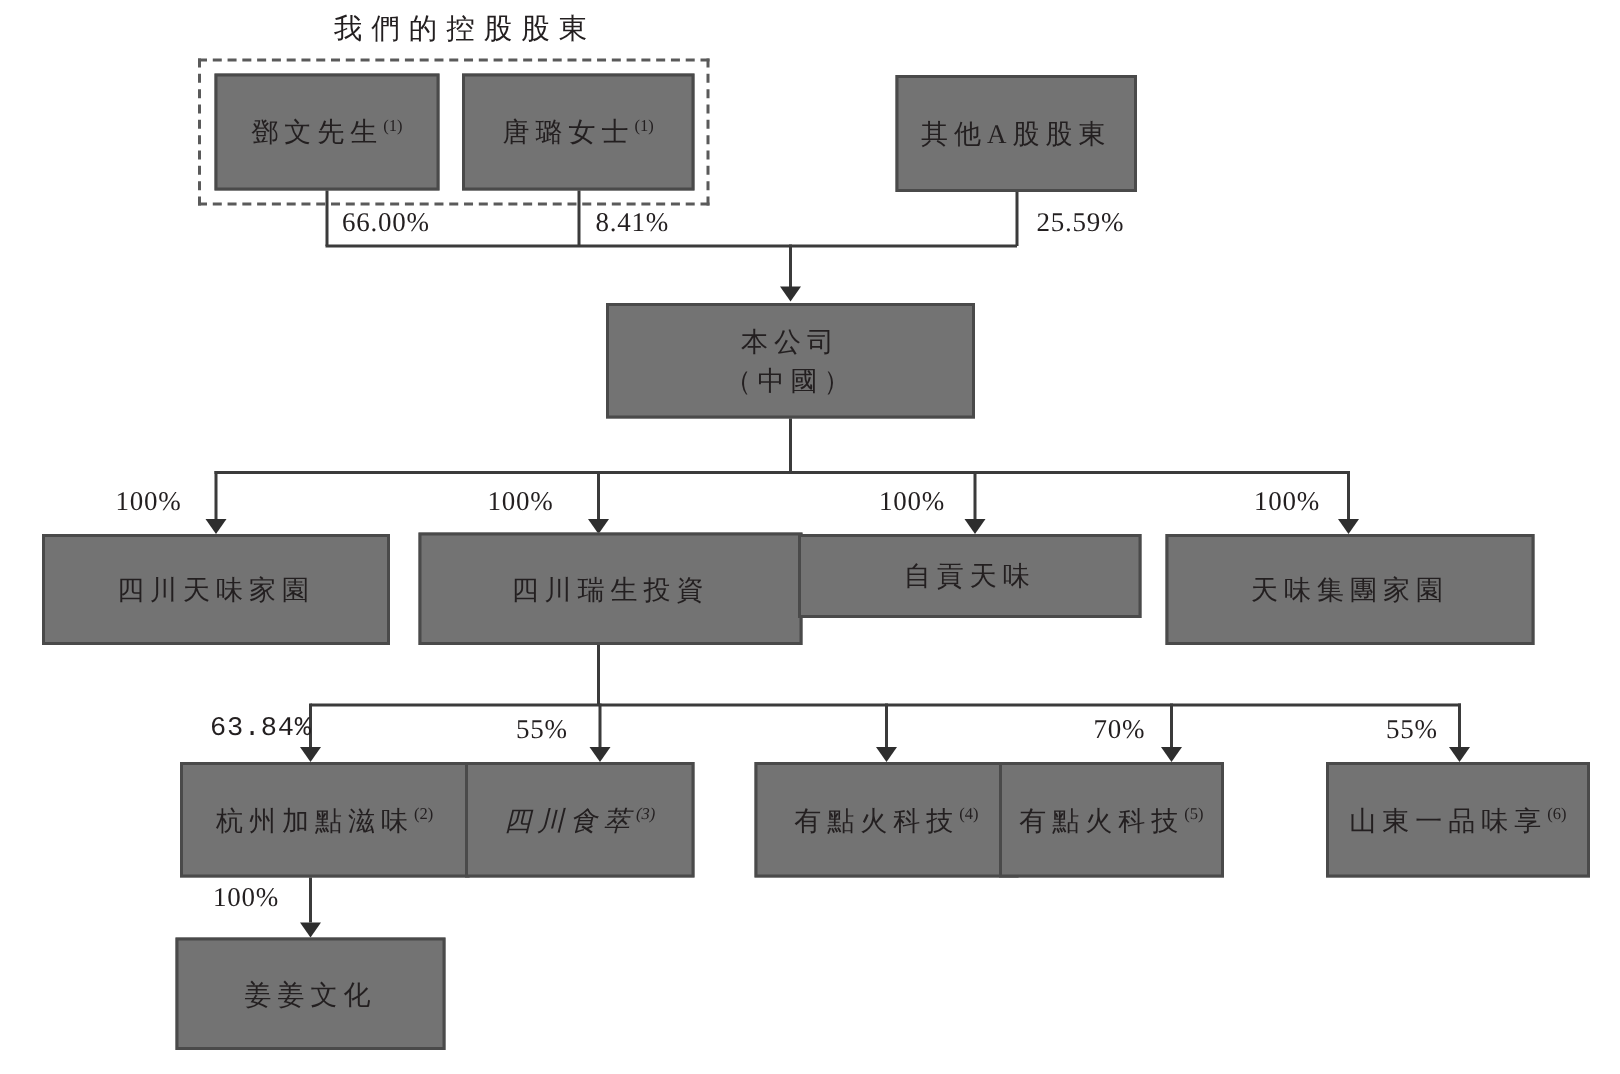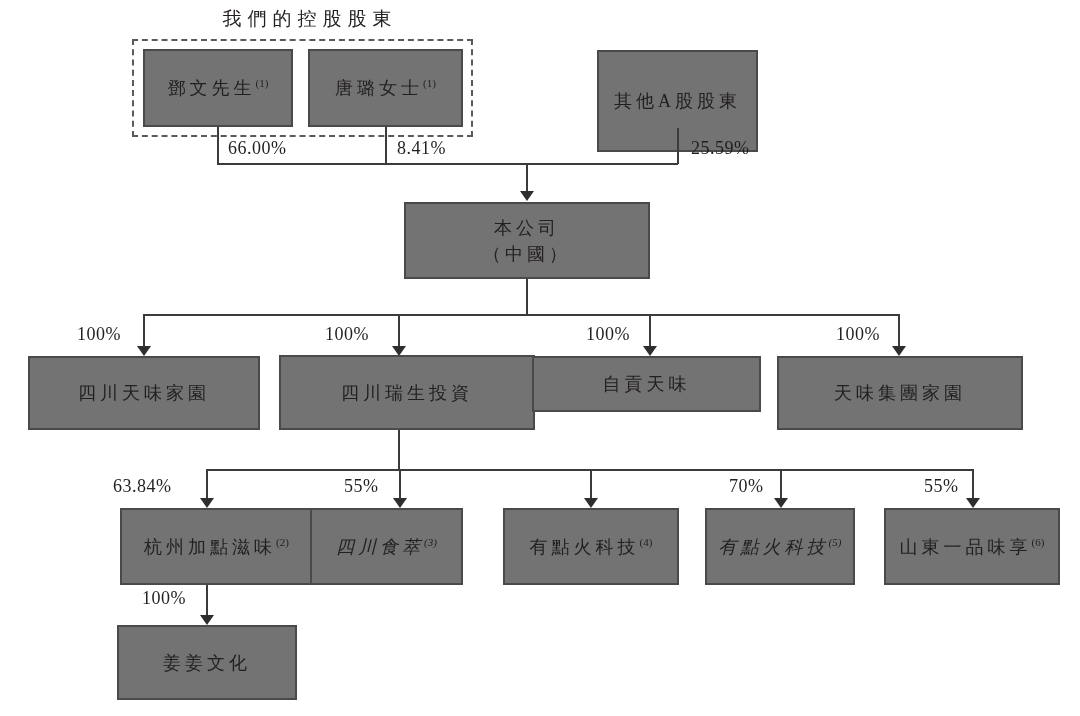--- a/index.html
+++ b/index.html
@@ -80,21 +80,21 @@
   <div class="chart-title" style="left:140px; top:6px; width:340px;">我們的控股股東</div>
 
   <div class="dashed-group" style="left:132px; top:39px; width:337px; height:94px;"></div>
 
   <div class="node" style="left:143px; top:49px; width:150px; height:78px;">
     <span><span>鄧文先生</span><sup>(1)</sup></span>
   </div>
   <div class="node" style="left:308px; top:49px; width:155px; height:78px;">
     <span><span>唐璐女士</span><sup>(1)</sup></span>
   </div>
-  <div class="node" style="left:597px; top:50px; width:161px; height:102px;">
+  <div class="node" style="left:597px; top:50px; width:161px; height:78px;">
     <span>其他A股股東</span>
   </div>
 
   <div class="vline" style="left:217px; top:127px; height:37px;"></div>
   <div class="vline" style="left:385px; top:127px; height:37px;"></div>
   <div class="vline" style="left:677px; top:128px; height:36px;"></div>
   <div class="hline" style="left:217px; top:163px; width:461px;"></div>
   <div class="vline" style="left:526px; top:163px; height:29px;"></div>
   <div class="arrowhead" style="left:520px; top:191px;"></div>
 
@@ -146,35 +146,35 @@
   <div class="arrowhead" style="left:200px; top:498px;"></div>
   <div class="vline" style="left:399px; top:469px; height:29px;"></div>
   <div class="arrowhead" style="left:393px; top:498px;"></div>
   <div class="vline" style="left:590px; top:469px; height:29px;"></div>
   <div class="arrowhead" style="left:584px; top:498px;"></div>
   <div class="vline" style="left:780px; top:469px; height:29px;"></div>
   <div class="arrowhead" style="left:774px; top:498px;"></div>
   <div class="vline" style="left:972px; top:469px; height:29px;"></div>
   <div class="arrowhead" style="left:966px; top:498px;"></div>
 
-  <div class="pct" style="left:113px; top:476px;">63.84%</div>
+  <div class="pct" style="left:140px; top:476px;font-family:Liberation Mono, monospace;">63.84%</div>
   <div class="pct" style="left:344px; top:476px;">55%</div>
   <div class="pct" style="left:729px; top:476px;">70%</div>
   <div class="pct" style="left:924px; top:476px;">55%</div>
 
   <div class="node" style="left:120px; top:508px; width:193px; height:77px;">
     <span><span>杭州加點滋味</span><sup>(2)</sup></span>
   </div>
   <div class="node" style="left:310px; top:508px; width:153px; height:77px;font-style:italic;">
     <span><span>四川食萃</span><sup>(3)</sup></span>
   </div>
   <div class="node" style="left:503px; top:508px; width:176px; height:77px;">
     <span><span>有點火科技</span><sup>(4)</sup></span>
   </div>
-  <div class="node" style="left:705px; top:508px; width:150px; height:77px;font-style:italic;">
+  <div class="node" style="left:666px; top:508px; width:150px; height:77px;">
     <span><span>有點火科技</span><sup>(5)</sup></span>
   </div>
   <div class="node" style="left:884px; top:508px; width:176px; height:77px;">
     <span><span>山東一品味享</span><sup>(6)</sup></span>
   </div>
 
   <div class="vline" style="left:206px; top:585px; height:30px;"></div>
   <div class="arrowhead" style="left:200px; top:615px;"></div>
   <div class="pct" style="left:142px; top:588px;">100%</div>
 

